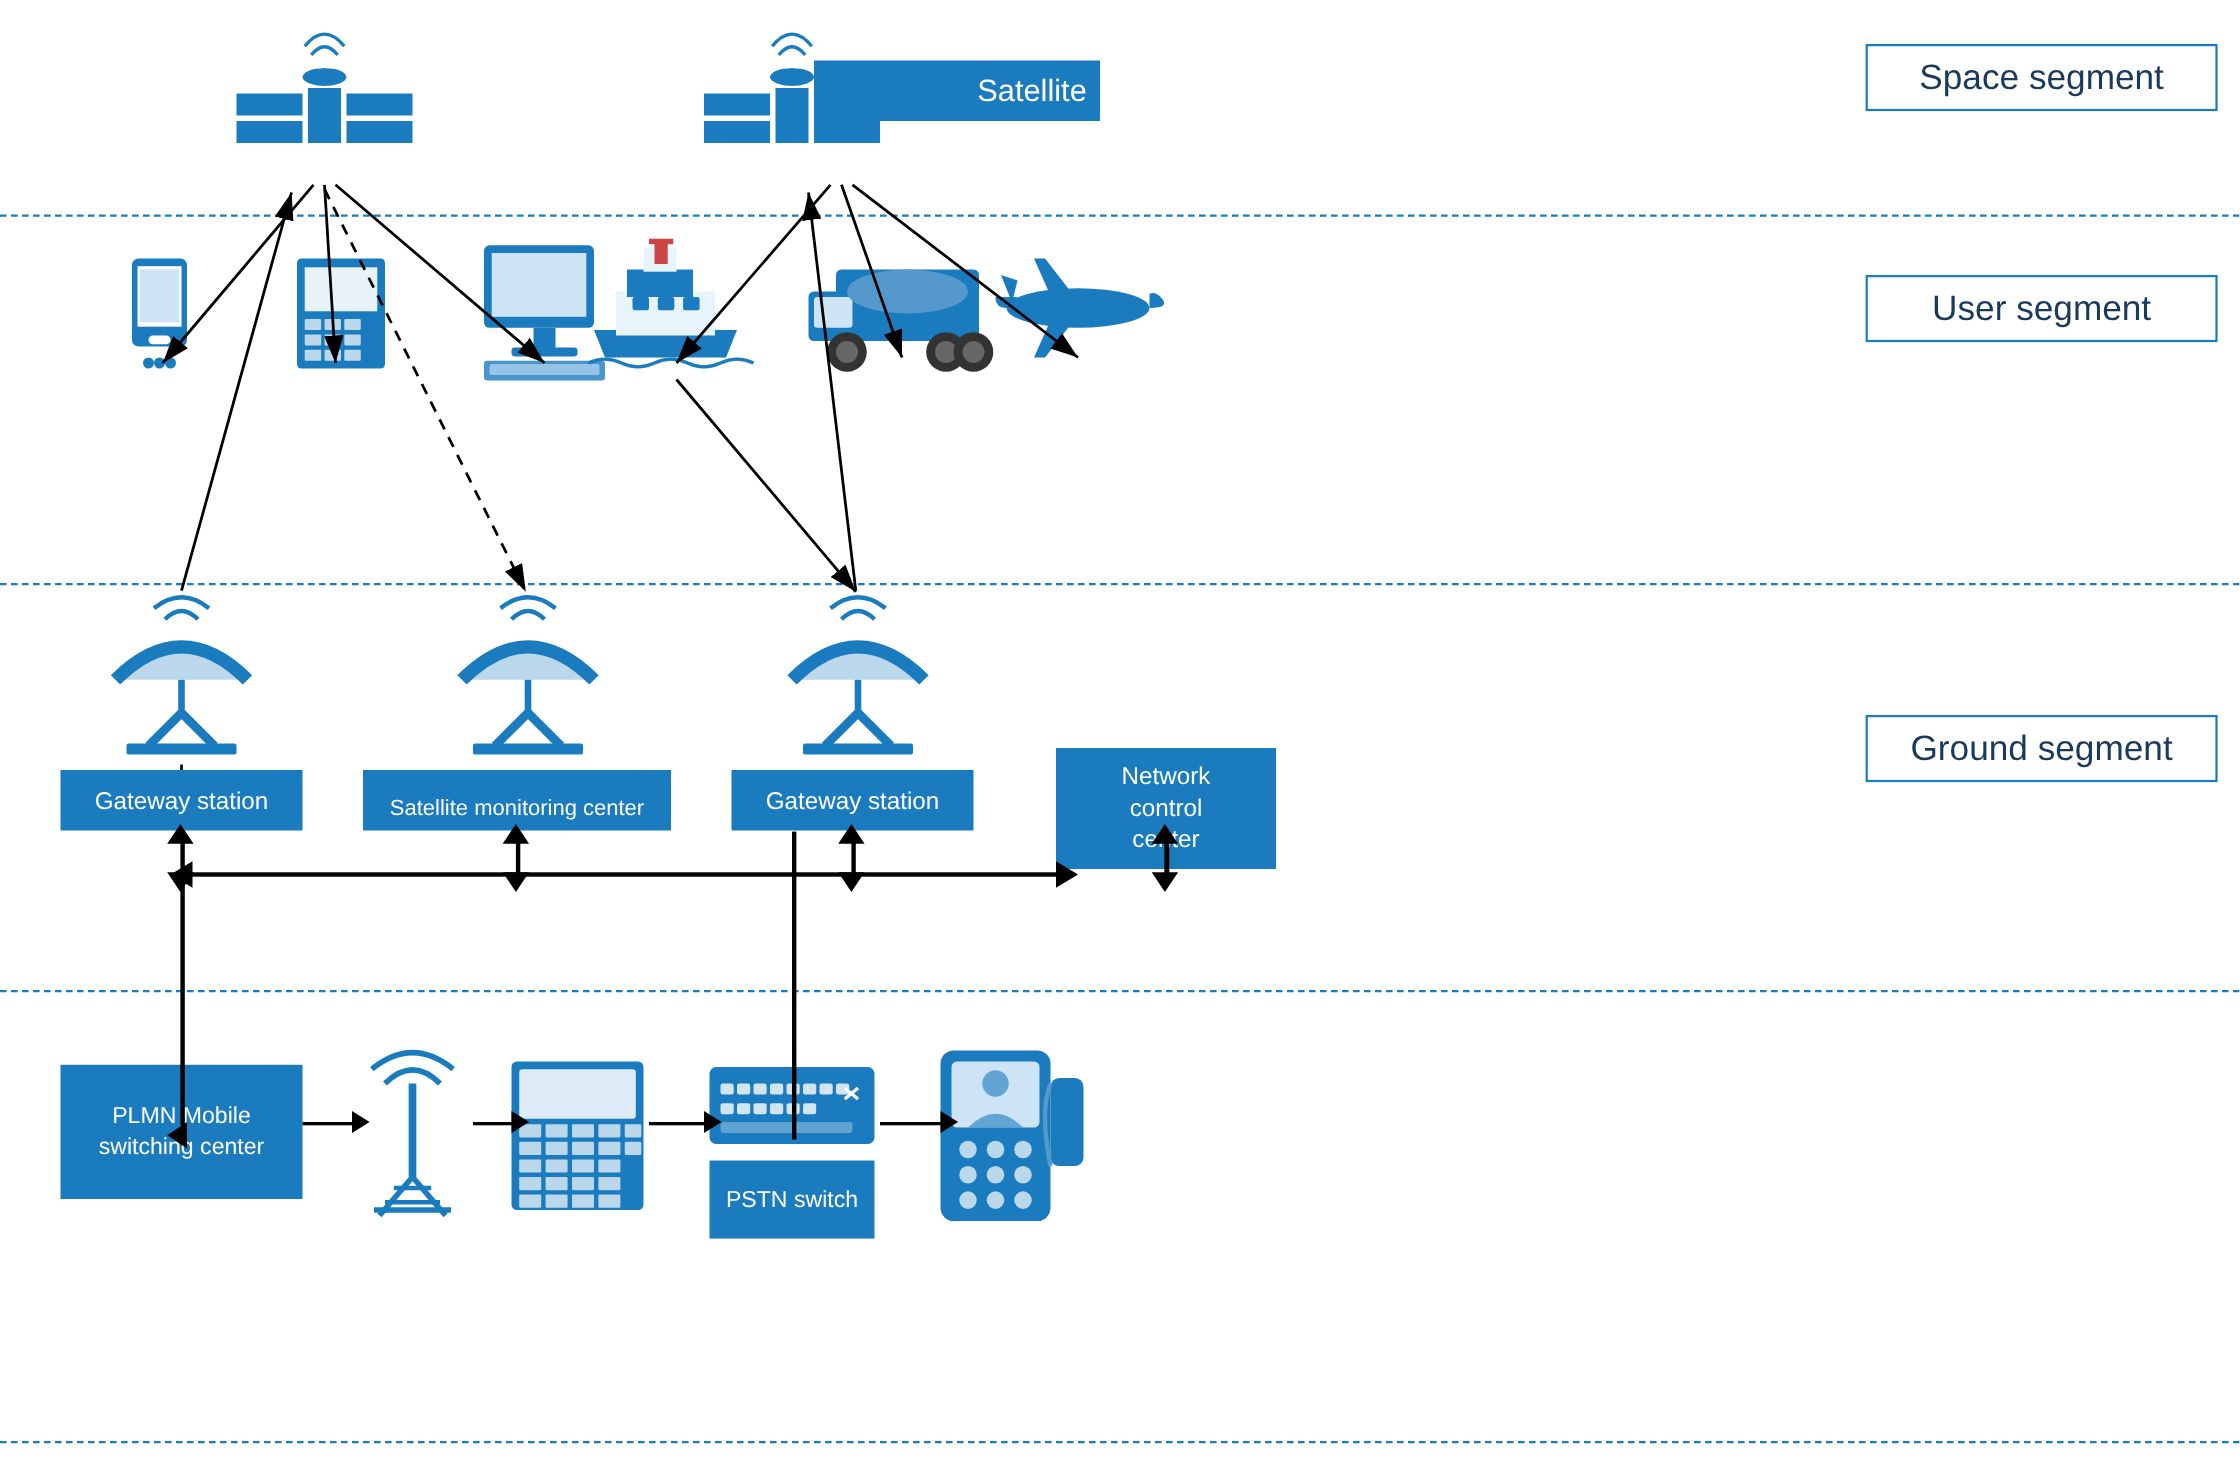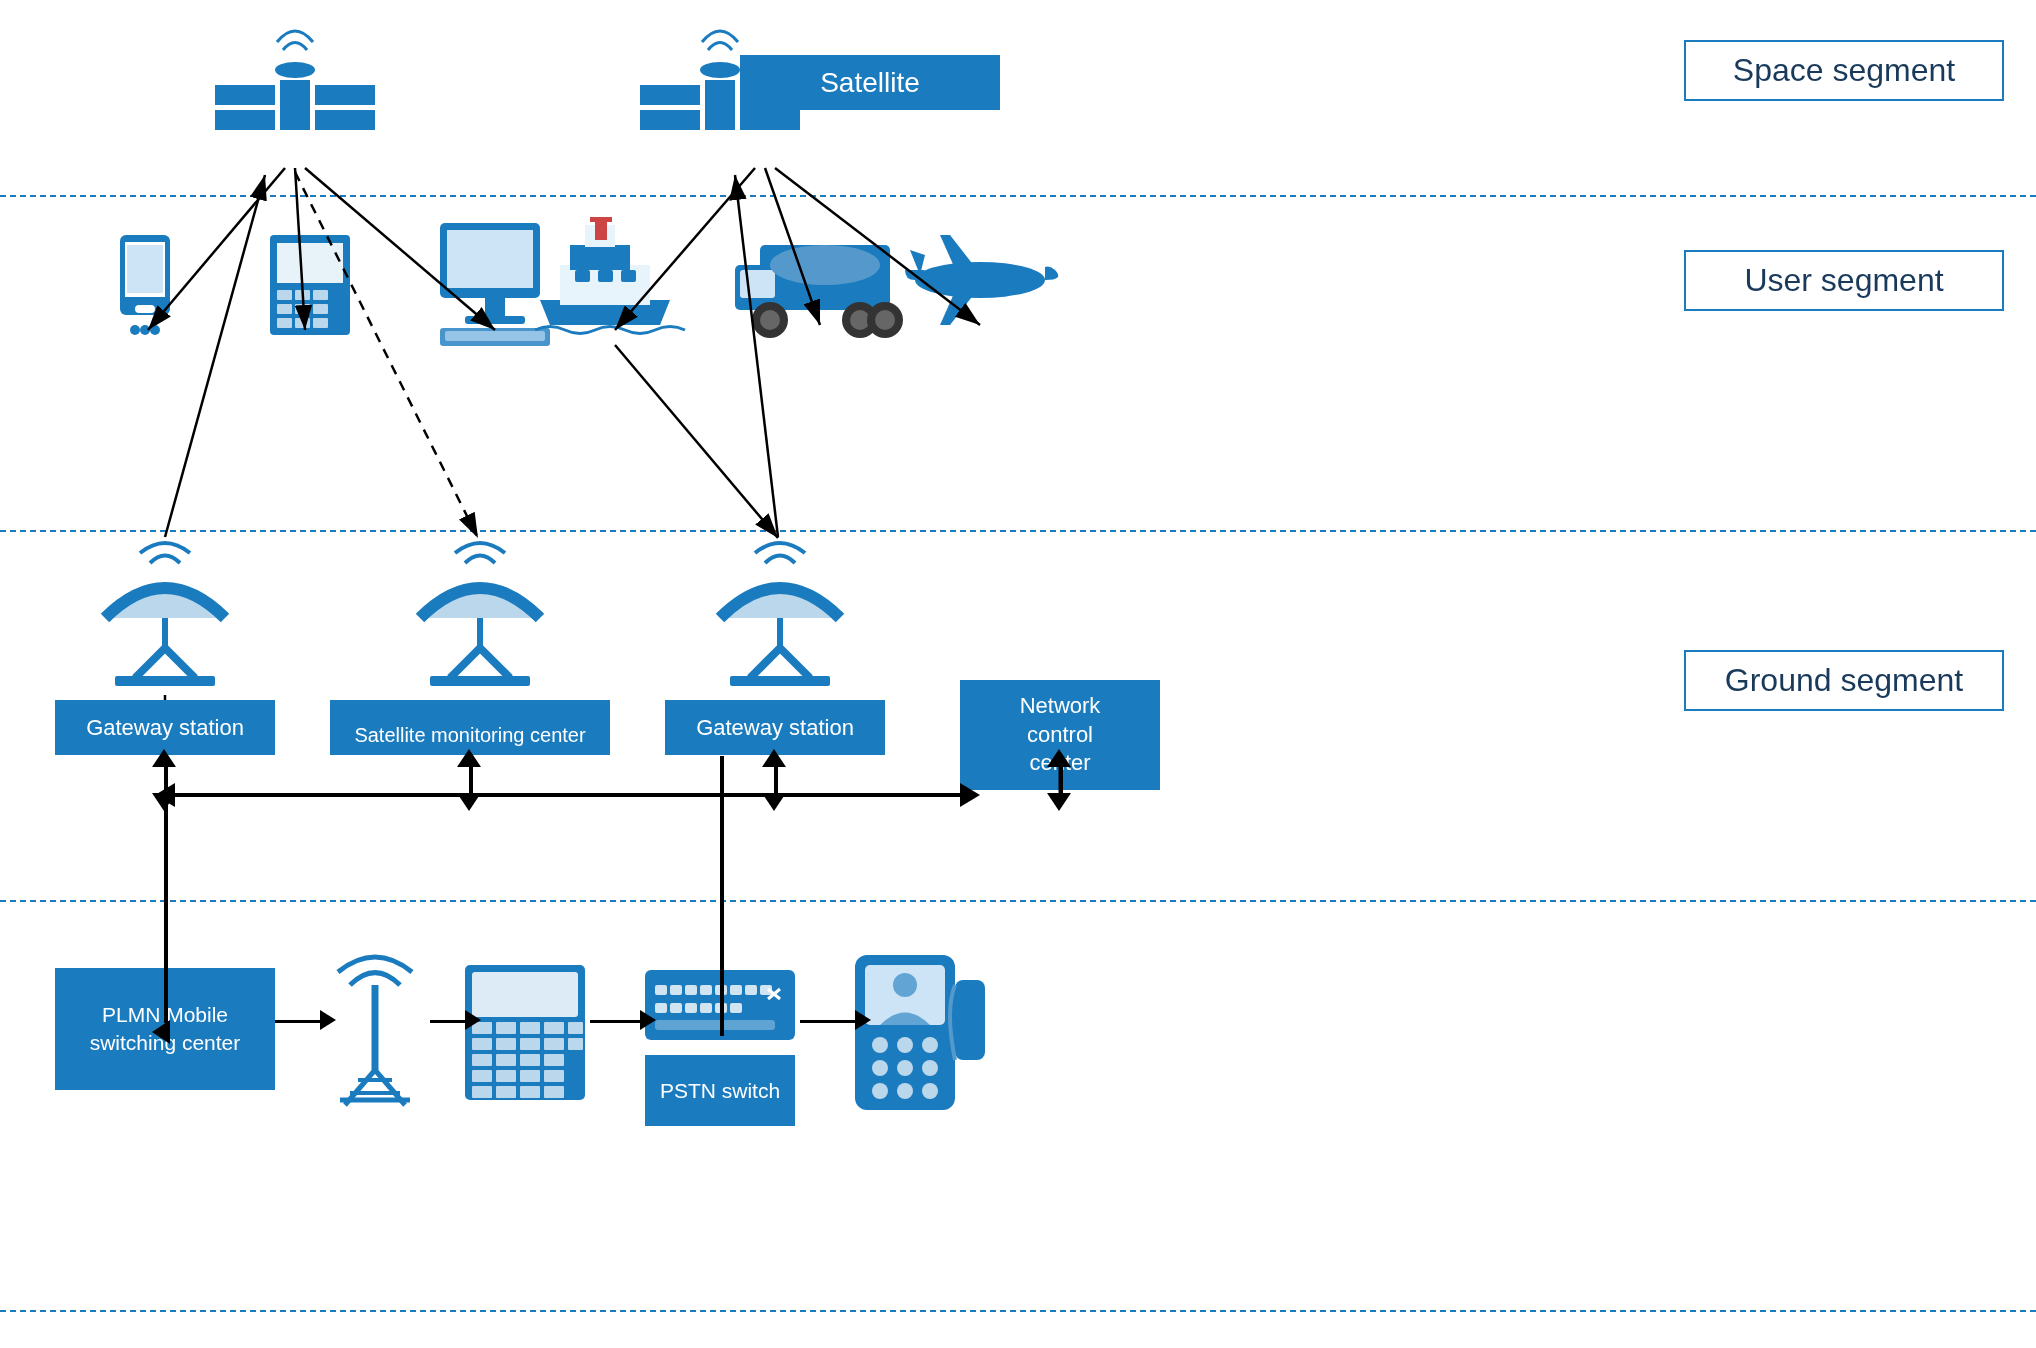--- a/index.html
+++ b/index.html
@@ -22,21 +22,21 @@
     .divider {
       position: absolute;
       left: 0;
       right: 0;
       border-top: 2px dashed #1a7bbf;
     }
 
     
     .segment-label {
       position: absolute;
-      right: 32px;
+      right: 20px;
       border: 2px solid #1a7bbf;
       padding: 10px 18px;
       font-size: 32px;
       color: #1a3a5c;
       font-weight: normal;
       text-align: center;
       background: white;
       margin-left: 24px;
     }
 
@@ -70,21 +70,21 @@
   <div class="segment-label" style="top: 40px; width: 320px;">
     <span>Space segment</span>
   </div>
   <div class="segment-label" style="top: 250px; width: 320px;">
     <span>User segment</span>
   </div>
   <div class="segment-label" style="top: 650px; width: 320px;">
     <span>Ground segment</span>
   </div>
 
-  <div class="blue-box" style="left: 740px; top: 55px; width: 260px; height: 55px; font-size: 28px;">
+  <div class="blue-box" style="left: 740px; top: 55px; width: 260px; height: 55px; font-size: 28px; justify-content: flex-end;">
     <span>Satellite</span>
   </div>
 
   <div style="position:absolute; left:195px; top:10px;">
     <svg width="200" height="180" viewBox="0 0 200 180">
 
       <rect x="85" y="70" width="30" height="50" fill="#1a7bbf"></rect>
 
       <rect x="20" y="75" width="60" height="20" fill="#1a7bbf"></rect>
       <rect x="20" y="100" width="60" height="20" fill="#1a7bbf"></rect>

